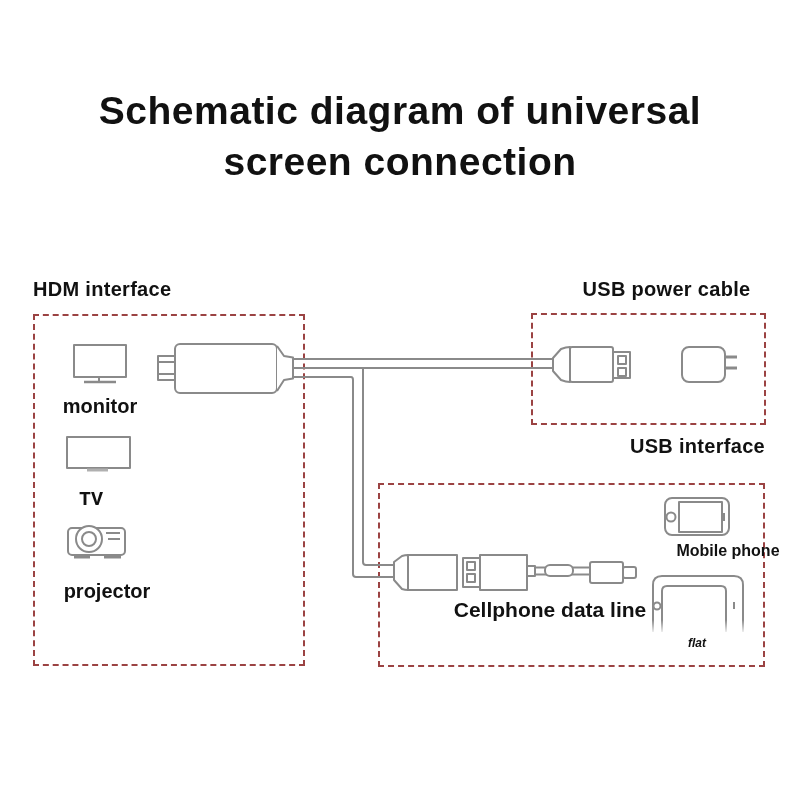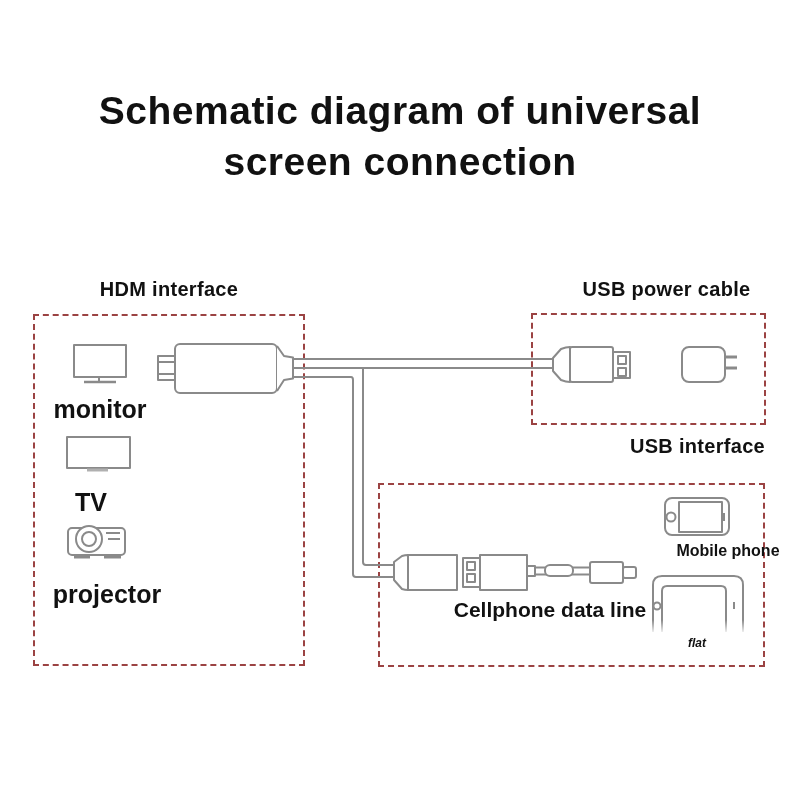--- a/index.html
+++ b/index.html
@@ -21,28 +21,28 @@
   .dashed-box{
     position:absolute;border:2px dashed var(--dashed-box);box-sizing:border-box;
     background:transparent;
   }
   #hdmi-box{left:33px;top:314px;width:272px;height:352px;}
   #usb-power-box{left:531px;top:313px;width:235px;height:112px;}
   #usb-interface-box{left:378px;top:483px;width:387px;height:184px;}
   .heading{
     position:absolute;font-weight:bold;font-size:20px;letter-spacing:.3px;color:var(--text);
   }
-  #hdmi-heading{left:33px;top:278px;width:272px;text-align:center;}
+  #hdmi-heading{left:33px;top:278px;width:272px;text-align:left;}
   #usb-power-heading{left:549px;top:278px;width:235px;text-align:center;}
   #usb-interface-heading{left:378px;top:435px;width:387px;text-align:right;}
   .device-label{
-    position:absolute;font-weight:bold;font-size:25px;color:var(--text);text-align:center;
+    position:absolute;font-weight:bold;font-size:20px;color:var(--text);text-align:center;
   }
   #monitor-label{left:40px;top:395px;width:120px;}
-  #tv-label{left:33px;top:488px;width:116px;}
+  #tv-label{left:33px;top:488px;width:116px;font-family:Liberation Mono, monospace;}
   #projector-label{left:47px;top:580px;width:120px;}
   #cable-label{left:412px;top:598px;width:276px;font-size:21px;}
   #mobile-phone-label{left:646px;top:542px;width:110px;font-size:16px;margin-left:27px;}
   #flat-label{left:642px;top:636px;width:110px;font-size:12px;font-style:italic;}
   svg.diagram{position:absolute;left:0;top:0;}
 </style>
 </head>
 <body>
 
 <div class="canvas">

